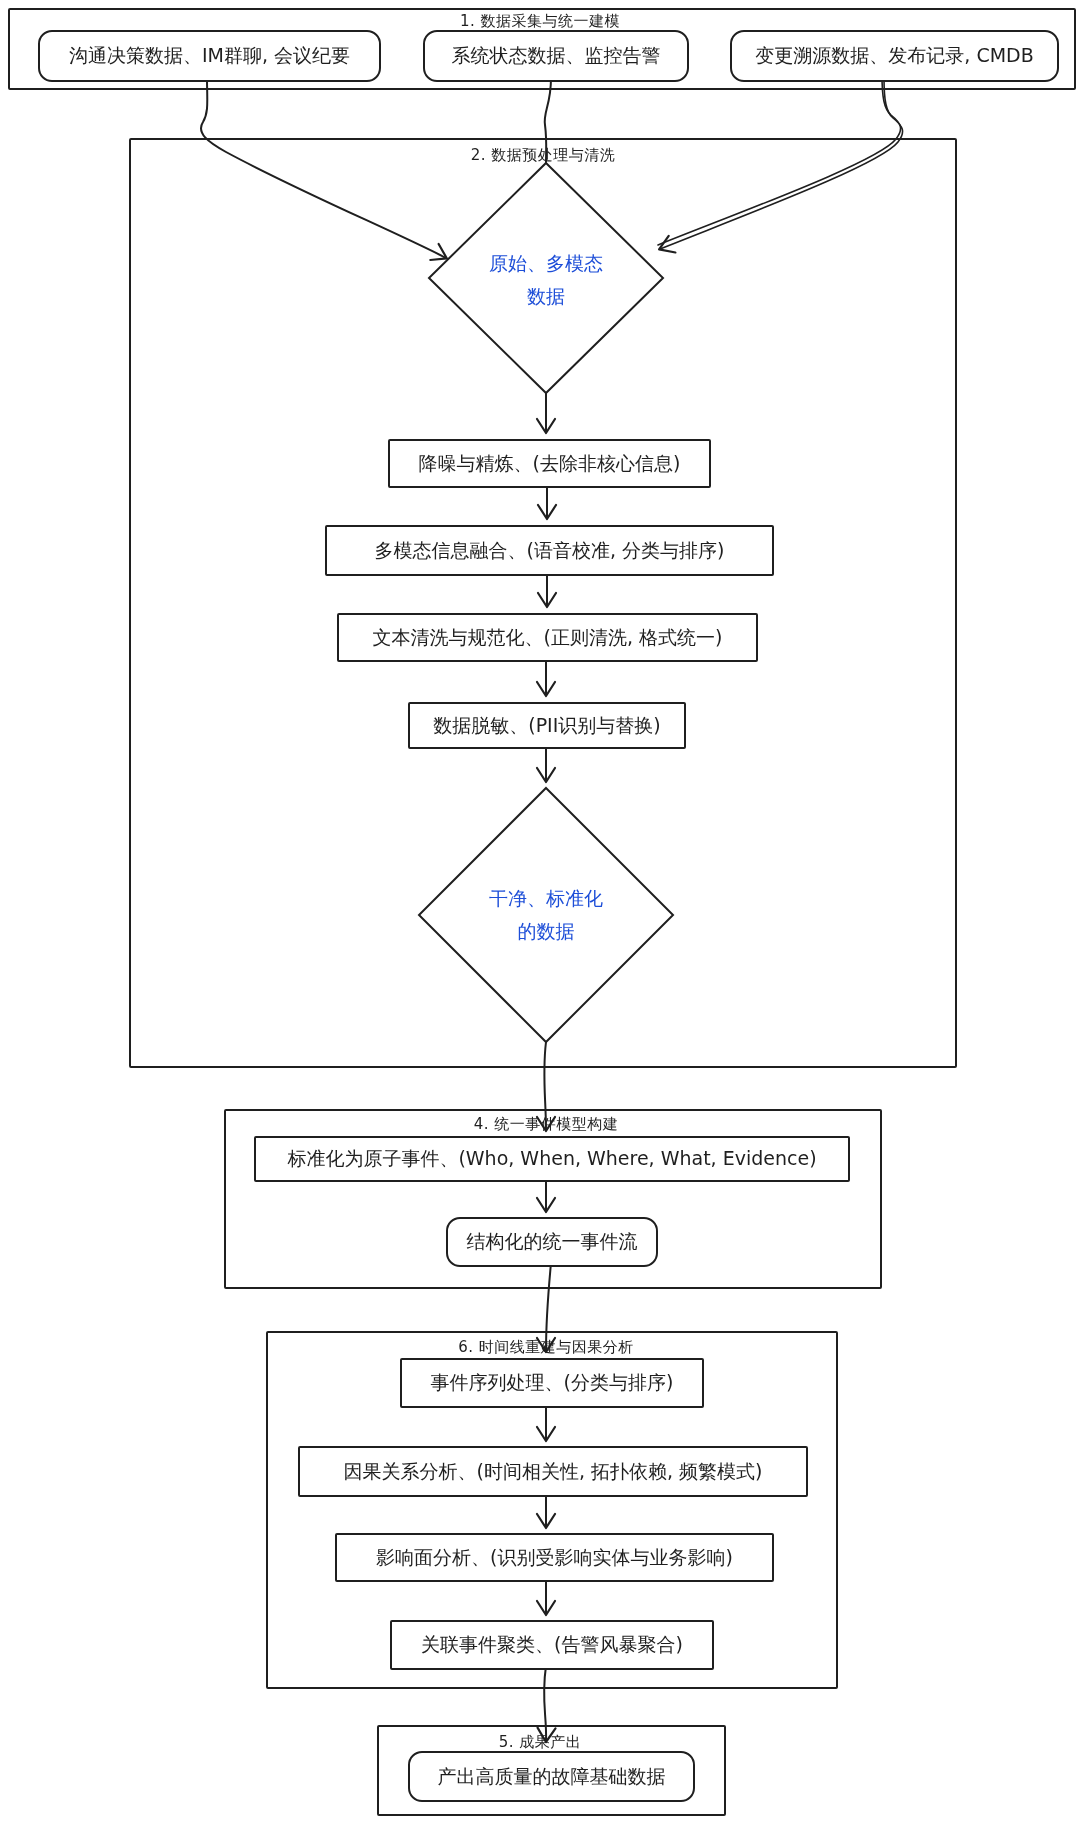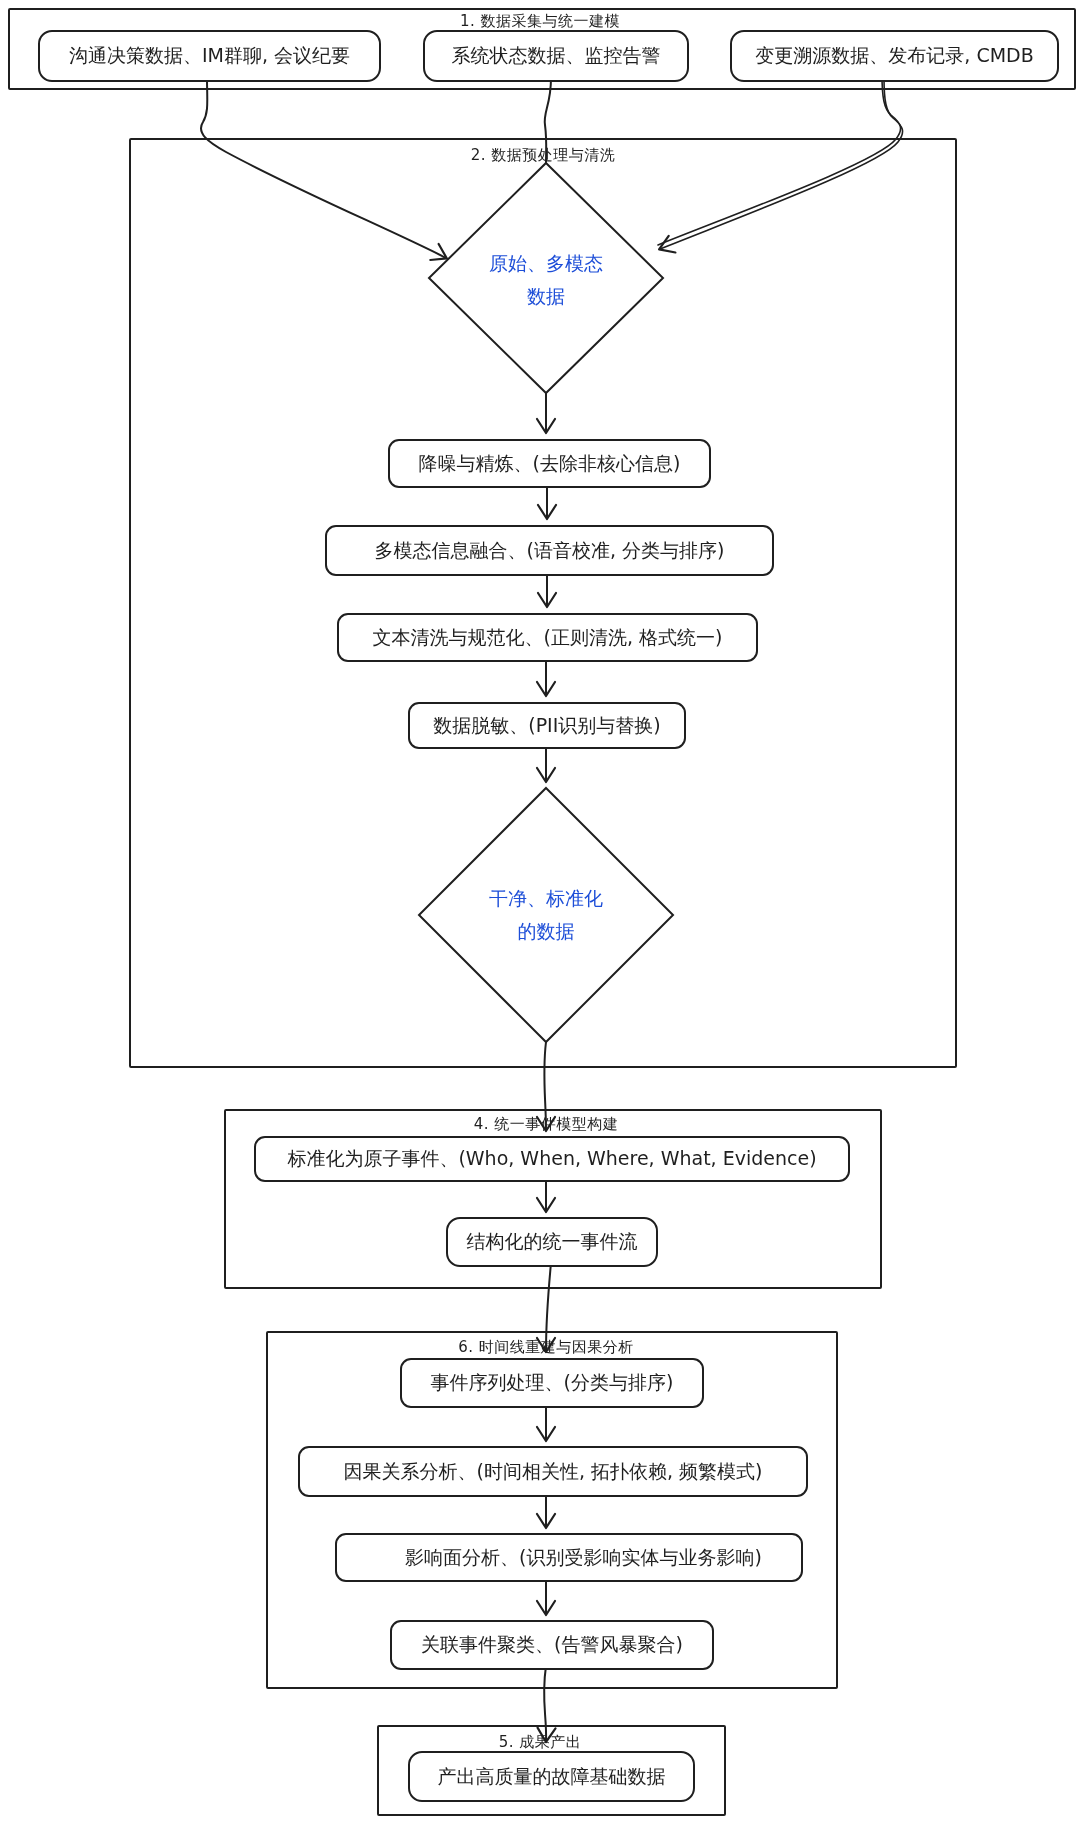--- a/index.html
+++ b/index.html
@@ -14,21 +14,21 @@
   }
   .grp-title{
     position:absolute;left:50%;transform:translateX(-50%);
     font-size:15px;line-height:22px;white-space:nowrap;
     padding:0 8px 1px 8px;z-index:1;color:#1f1f1f;letter-spacing:0.5px;
   }
   .grp-title.underlined{border-bottom:2px solid #1f1f1f;}
   .edges{position:absolute;left:0;top:0;z-index:2;}
   .node{
     position:absolute;display:flex;align-items:center;justify-content:center;
-    background:#ffffff;border:2px solid #1f1f1f;border-radius:11px;
+    background:#ffffff;border:2px solid #1f1f1f;border-radius:2px;
     font-size:19px;line-height:1.25;text-align:center;white-space:nowrap;
     z-index:3;color:#1f1f1f;
   }
   .node.rounded{border-radius:14px;}
   .diamond-label{
     position:absolute;z-index:3;text-align:center;font-size:19px;
     line-height:1.75;color:#1d4ed8;white-space:nowrap;
     transform:translate(-50%,-50%);
   }
 </style>
@@ -99,18 +99,18 @@
   <div class="node" style="left:388px;top:439px;width:319px;height:45px;">降噪与精炼、(去除非核心信息)</div>
   <div class="node" style="left:325px;top:525px;width:445px;height:47px;">多模态信息融合、(语音校准, 分类与排序)</div>
   <div class="node" style="left:337px;top:613px;width:417px;height:45px;">文本清洗与规范化、(正则清洗, 格式统一)</div>
   <div class="node" style="left:408px;top:702px;width:274px;height:43px;">数据脱敏、(PII识别与替换)</div>
 
   <div class="node" style="left:254px;top:1136px;width:592px;height:42px;">标准化为原子事件、(Who, When, Where, What, Evidence)</div>
   <div class="node rounded" style="left:446px;top:1217px;width:208px;height:46px;">结构化的统一事件流</div>
 
   <div class="node" style="left:400px;top:1358px;width:300px;height:46px;">事件序列处理、(分类与排序)</div>
   <div class="node" style="left:298px;top:1446px;width:506px;height:47px;">因果关系分析、(时间相关性, 拓扑依赖, 频繁模式)</div>
-  <div class="node" style="left:335px;top:1533px;width:435px;height:45px;padding-left:29px;">影响面分析、(识别受影响实体与业务影响)</div>
+  <div class="node" style="left:335px;top:1533px;width:435px;height:45px;">影响面分析、(识别受影响实体与业务影响)</div>
   <div class="node" style="left:390px;top:1620px;width:320px;height:46px;">关联事件聚类、(告警风暴聚合)</div>
 
   <div class="node rounded" style="left:408px;top:1751px;width:283px;height:47px;">产出高质量的故障基础数据</div>
 
 </div>
 
 </body></html>

